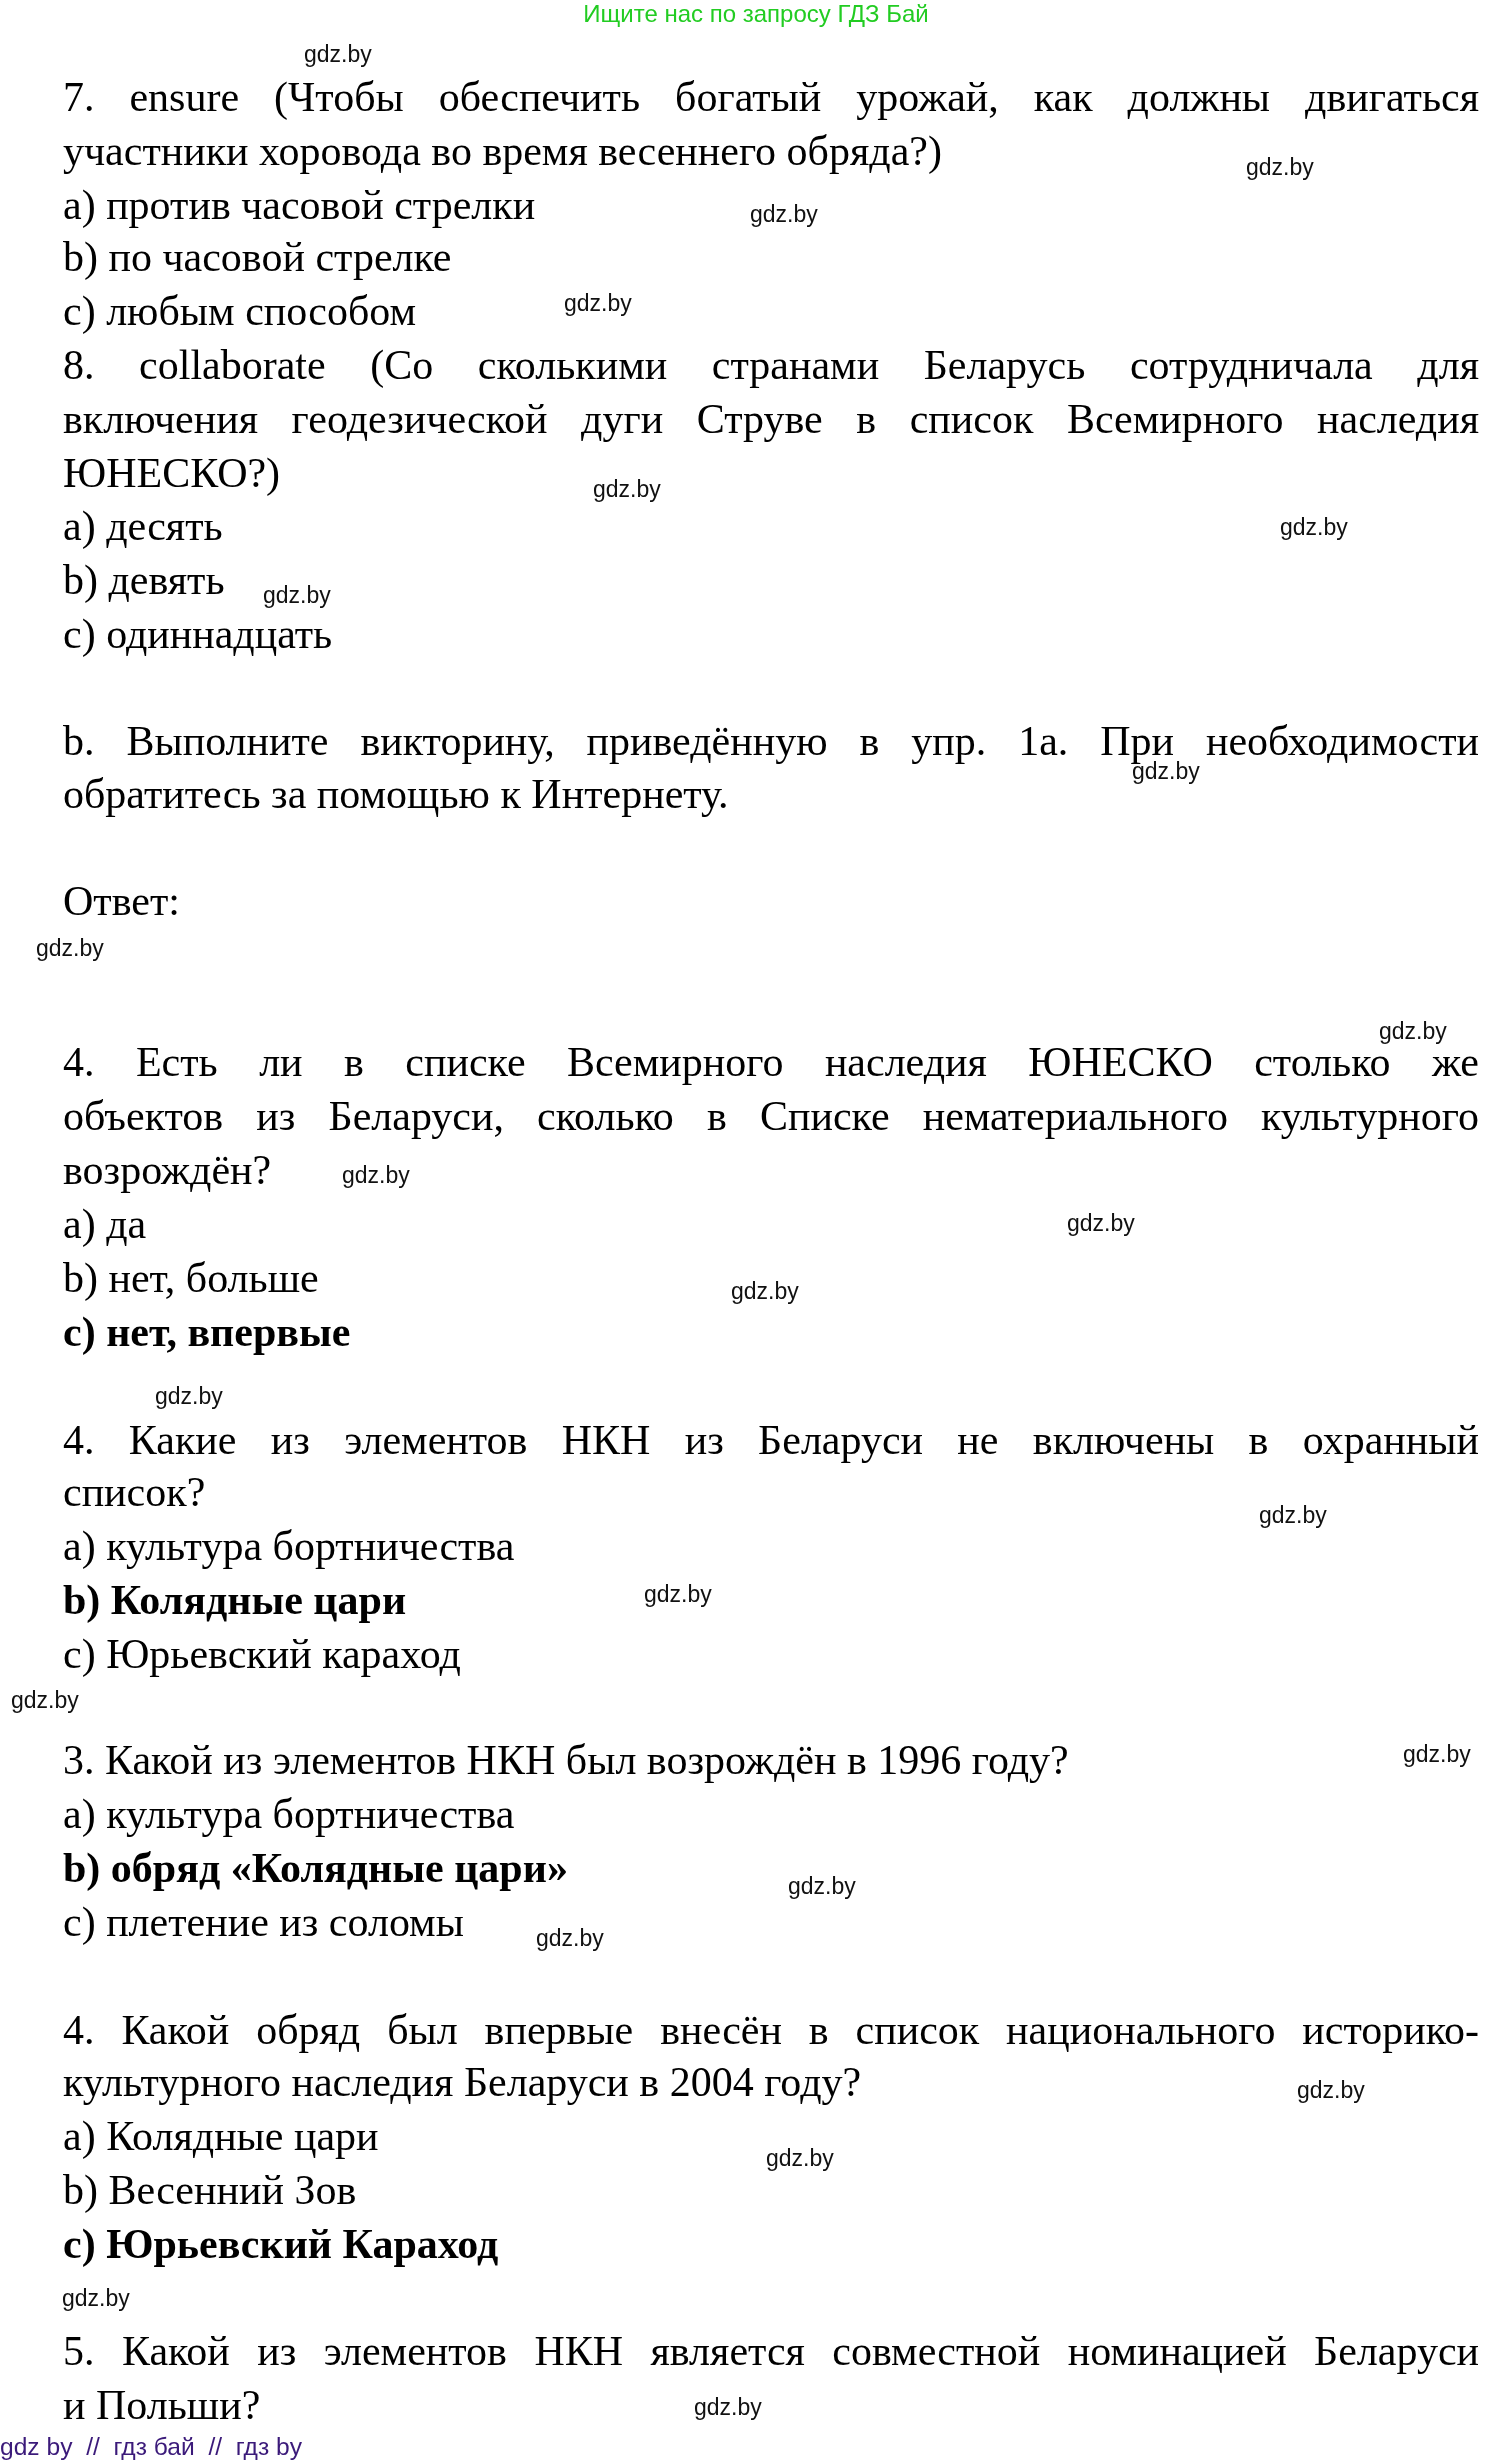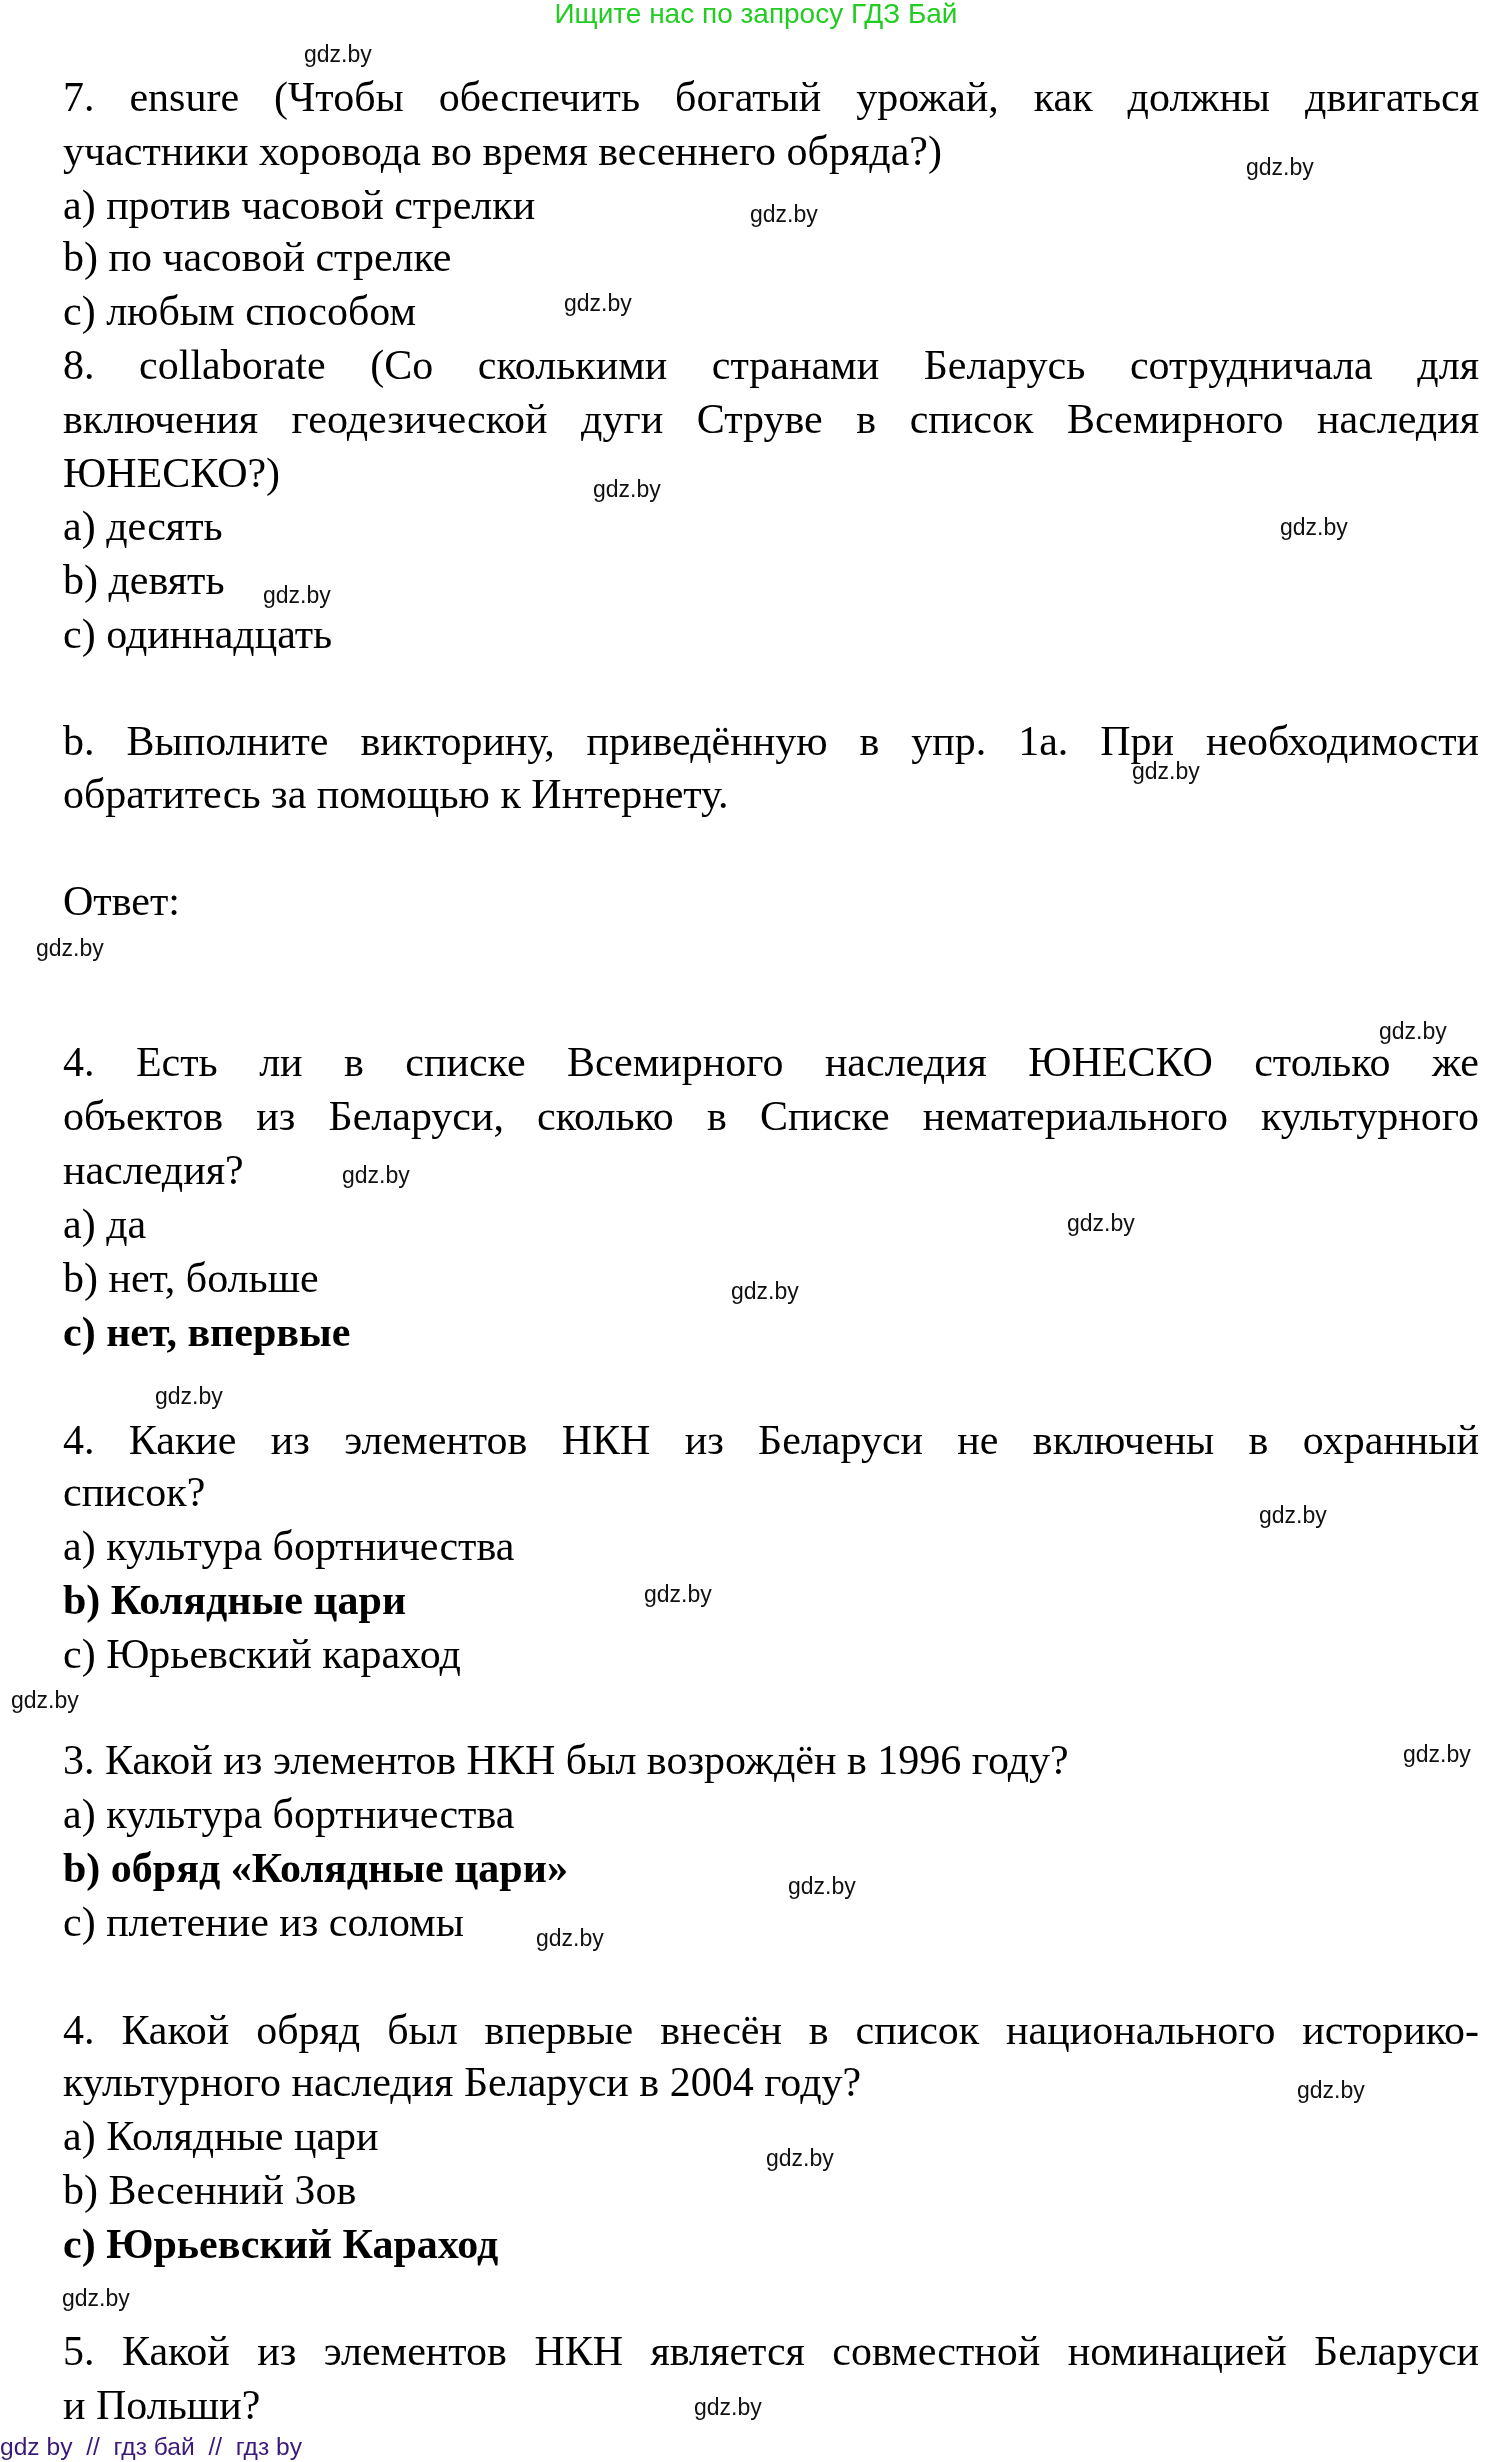--- a/index.html
+++ b/index.html
@@ -1,20 +1,20 @@
 <!DOCTYPE html>
 <html style="font-size:12.7px"><head>
 <meta charset="utf-8">
 <style>
   html, body { margin: 0; padding: 0; background: #ffffff; }
   body { width: 1512px; height: 2462px; position: relative; overflow: hidden; }
   .hdr {
     position: absolute; left: 0; width: 1512px; top: 0; height: 27px;
     text-align: center; font-family: "Liberation Sans", sans-serif;
-    font-size: 28px; line-height: 27px; color: #22cc22;
+    font-size: 24px; line-height: 27px; color: #22cc22;
   }
   .ftr {
     position: absolute; left: 0; width: 1512px; top: 2431px; height: 32px;
     font-family: "Liberation Sans", sans-serif;
     font-size: 24.6px; line-height: 32px; color: #3b1a7a; white-space: pre;
   }
   .ln {
     position: absolute; left: 40px; width: 1416px; height: 54px;
     font-family: "Liberation Serif", serif; font-size: 42px; line-height: 54px;
     color: #000; white-space: nowrap; margin-left: 23px;
@@ -44,21 +44,21 @@
 <div class="ln" style="top:553px">b) девять</div>
 <div class="ln" style="top:607px">c) одиннадцать</div>
 
 <div class="ln just" style="top:714px">b. Выполните викторину, приведённую в упр. 1a. При необходимости</div>
 <div class="ln" style="top:767px">обратитесь за помощью к Интернету.</div>
 
 <div class="ln" style="top:874px">Ответ:</div>
 
 <div class="ln just" style="top:1035px">4. Есть ли в списке Всемирного наследия ЮНЕСКО столько же</div>
 <div class="ln just" style="top:1089px">объектов из Беларуси, сколько в Списке нематериального культурного</div>
-<div class="ln" style="top:1143px">наследия?</div>
+<div class="ln" style="top:1143px">возрождён?</div>
 <div class="ln" style="top:1197px">a) да</div>
 <div class="ln" style="top:1251px">b) нет, больше</div>
 <div class="ln b" style="top:1305px">c) нет, впервые</div>
 
 <div class="ln just" style="top:1413px">4. Какие из элементов НКН из Беларуси не включены в охранный</div>
 <div class="ln" style="top:1465px">список?</div>
 <div class="ln" style="top:1519px">a) культура бортничества</div>
 <div class="ln b" style="top:1573px">b) Колядные цари</div>
 <div class="ln" style="top:1627px">c) Юрьевский караход</div>
 

